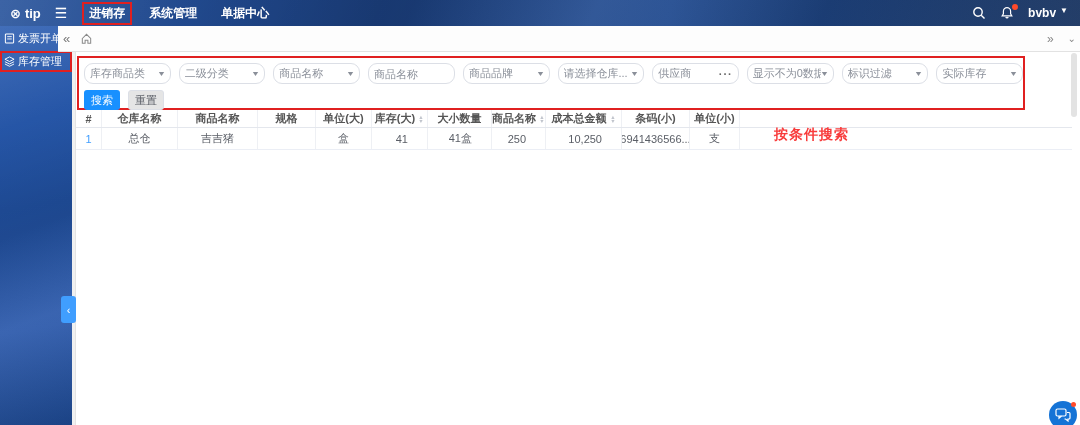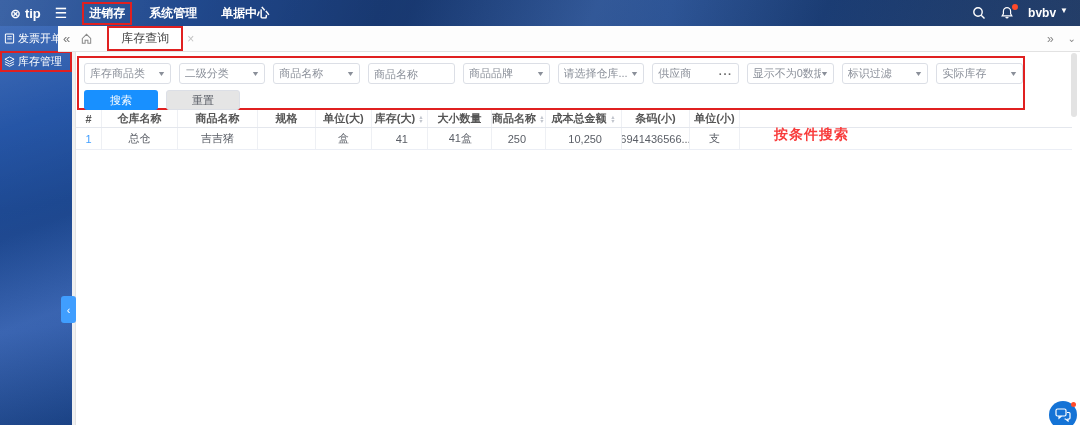--- a/index.html
+++ b/index.html
@@ -62,30 +62,30 @@
   .tabbar-right { margin-left:auto; display:flex; align-items:center; gap:14px; margin-right:4px; color:#888; }
   .tab-arrows { font-size:12px; cursor:pointer; }
   .tab-caret { font-size:10px; cursor:pointer; }
 
   
   .content { position:absolute; top:52px; left:76px; width:1004px; height:373px; background:#fff; }
 
   .filter-box { position:absolute; top:4px; left:1px; width:948px; height:54px; border:2px solid #e02020; }
   .filter-row { display:flex; gap:8px; margin:5px 0 0 5px; }
   .control {
-    width:87px; height:21px; border:1px solid #dcdfe6; border-radius:3px; background:#fff;
+    width:87px; height:21px; border:1px solid #dcdfe6; border-radius:9px; background:#fff;
     display:flex; align-items:center; font-size:11px; color:#8a8f99; padding:0 5px; cursor:pointer;
   }
   .ctl-label { flex:1; overflow:hidden; white-space:nowrap; }
   .caret-down { font-size:7px; color:#8a8f99; transform:scaleX(1.3); }
   input.control { cursor:text; color:#333; }
   input.control::placeholder { color:#8a8f99; }
   .more-icon { font-weight:bold; color:#666; letter-spacing:1px; font-size:11px; }
   .btn-row { display:flex; gap:8px; margin:6px 0 0 5px; }
-  .btn { height:20px; padding:0 25px; font-size:11px; border-radius:3px; display:flex; align-items:center; cursor:pointer; }
+  .btn { height:20px; padding:0 6px; font-size:11px; border-radius:3px; display:flex; align-items:center; cursor:pointer; }
   .btn-primary { color:#fff; border:1px solid transparent; }
   .btn-plain { background:#e5e5e5; border:1px solid #dcdfe6; color:#5a5e66; }
 
   
   .table { position:absolute; top:58px; left:0; width:996px; }
   .tr { display:flex; align-items:stretch; }
   .th, .td {
     border-right:1px solid #eef0f4; display:flex; align-items:center; justify-content:center;
     font-size:11px; padding:0 4px; overflow:hidden; white-space:nowrap;
   }
@@ -172,24 +172,20 @@
 
   <div class="substrip"></div>
   <div class="collapse-handle">‹</div>
 
   <div class="tabbar">
     <div class="tab-collapse">«</div>
     <div class="tab-home">
       <svg width="13" height="13" viewBox="0 0 14 14">
           <path d="M2.5 7 L7 2.5 L11.5 7 V12 H8.5 V9 H5.5 V12 H2.5 Z" fill="none" stroke="#8a8a8a" stroke-width="1.1"></path>
         </svg>
-    </div>
-    <div class="tab">
-      <span class="tab-label">库存查询</span>
-      <span class="tab-close">×</span>
     </div>
     <div class="tabbar-right">
       <span class="tab-arrows">»</span>
       <span class="tab-caret">⌄</span>
     </div>
   </div>
 
   <div class="content">
 
     <div class="filter-box">

